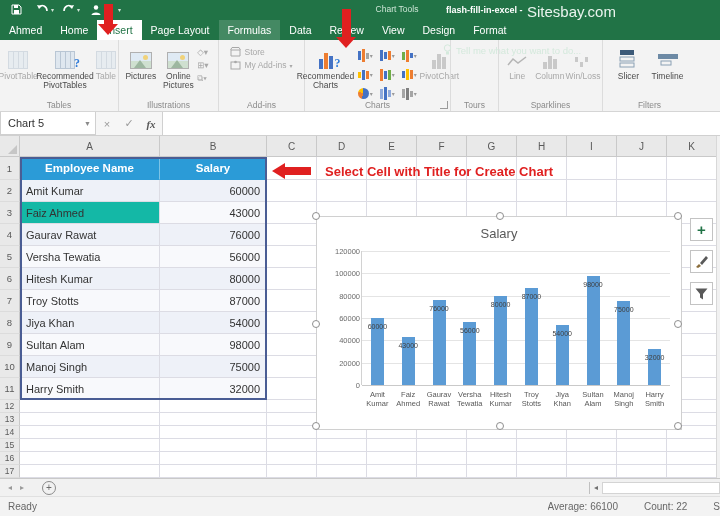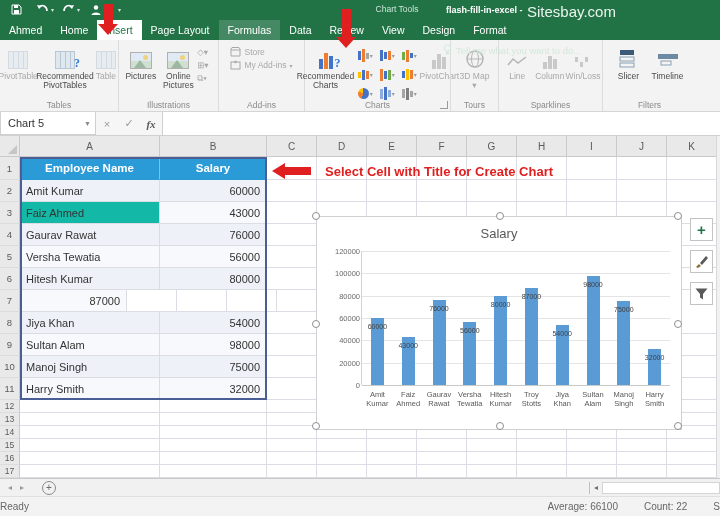--- a/index.html
+++ b/index.html
@@ -321,31 +321,20 @@
           <span class="bar" style="height:15px;background:#c9c9c9"></span>
           <span class="bar" style="height:12px;background:#c9c9c9"></span>
       </span>
       <span class="cap">PivotChart</span>
     </div>
     <span class="rgroup-label">Charts</span>
     <span class="launcher"></span>
   </div>
 
   <div class="rgroup" style="width:48px">
-    <div class="bigbtn dis" style="width:40px">
-      <span class="icbox">
-        <svg width="20" height="20" viewBox="0 0 20 20">
-            <circle cx="10" cy="10" r="8" fill="none" stroke="#b5b5b5" stroke-width="1.5"></circle>
-            <ellipse cx="10" cy="10" rx="3.5" ry="8" fill="none" stroke="#b5b5b5"></ellipse>
-            <path d="M2 10h16" stroke="#b5b5b5"></path>
-          </svg>
-      </span>
-      <span class="cap">3D Map</span>
-      <span class="cap" style="margin-top:0">▾</span>
-    </div>
     <span class="rgroup-label">Tours</span>
   </div>
 
   <div class="rgroup" style="width:104px">
     <div class="bigbtn dis" style="width:32px">
       <span class="icbox">
         <svg width="20" height="14" viewBox="0 0 20 14">
             <polyline points="1,10 6,4 11,8 19,2" fill="none" stroke="#b5b5b5" stroke-width="1.5"></polyline>
           </svg>
       </span>
@@ -502,20 +491,21 @@
         <div class="cell" style="width: 50px;"></div>
         <div class="cell" style="width: 50px;"></div>
         <div class="cell" style="width: 50px;"></div>
         <div class="cell" style="width: 50px;"></div>
         <div class="cell" style="width: 50px;"></div>
         <div class="cell" style="width: 50px;"></div>
         <div class="cell" style="width: 50px;"></div>
       </div>
       <div class="grow" style="height: 22px;">
         <div class="rnum">7</div>
+        <div class="cell name" style="width: 140px; background: rgb(248, 249, 252);">Troy Stotts</div>
         <div class="cell num" style="width: 107px; background: rgb(248, 249, 252);">87000</div>
         <div class="cell" style="width: 50px;"></div>
         <div class="cell" style="width: 50px;"></div>
         <div class="cell" style="width: 50px;"></div>
         <div class="cell" style="width: 50px;"></div>
         <div class="cell" style="width: 50px;"></div>
         <div class="cell" style="width: 50px;"></div>
         <div class="cell" style="width: 50px;"></div>
         <div class="cell" style="width: 50px;"></div>
         <div class="cell" style="width: 50px;"></div>
@@ -784,19 +774,19 @@
   </div>
   <div id="addsheet">+</div>
   <div id="hscroll">
     <span class="div"></span>
     <span class="arr">◂</span>
     <span id="hthumb"></span>
   </div>
 </div>
 
 <div id="statusbar">
-  <span style="">Ready</span>
+  <span style="padding-left:8px">Ready</span>
   <div id="status-right">
     <span>Average: 66100</span>
     <span>Count: 22</span>
     <span>S</span>
   </div>
 </div>
 
 </body></html>

